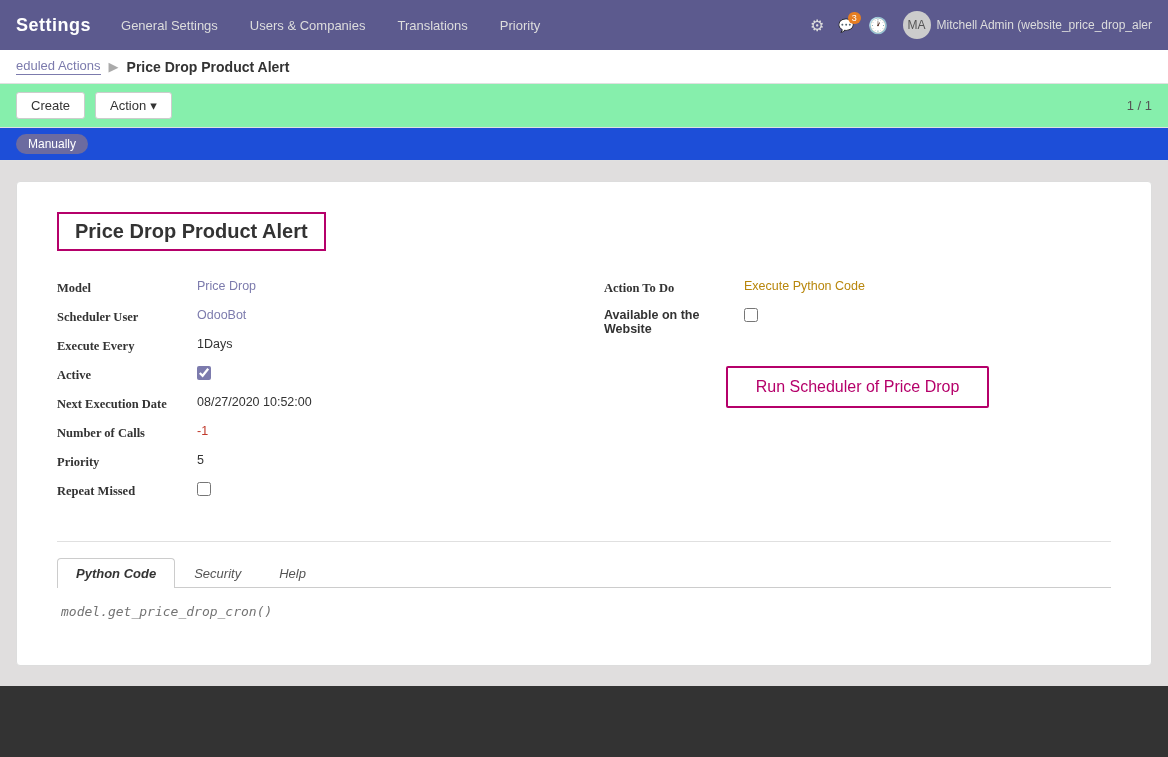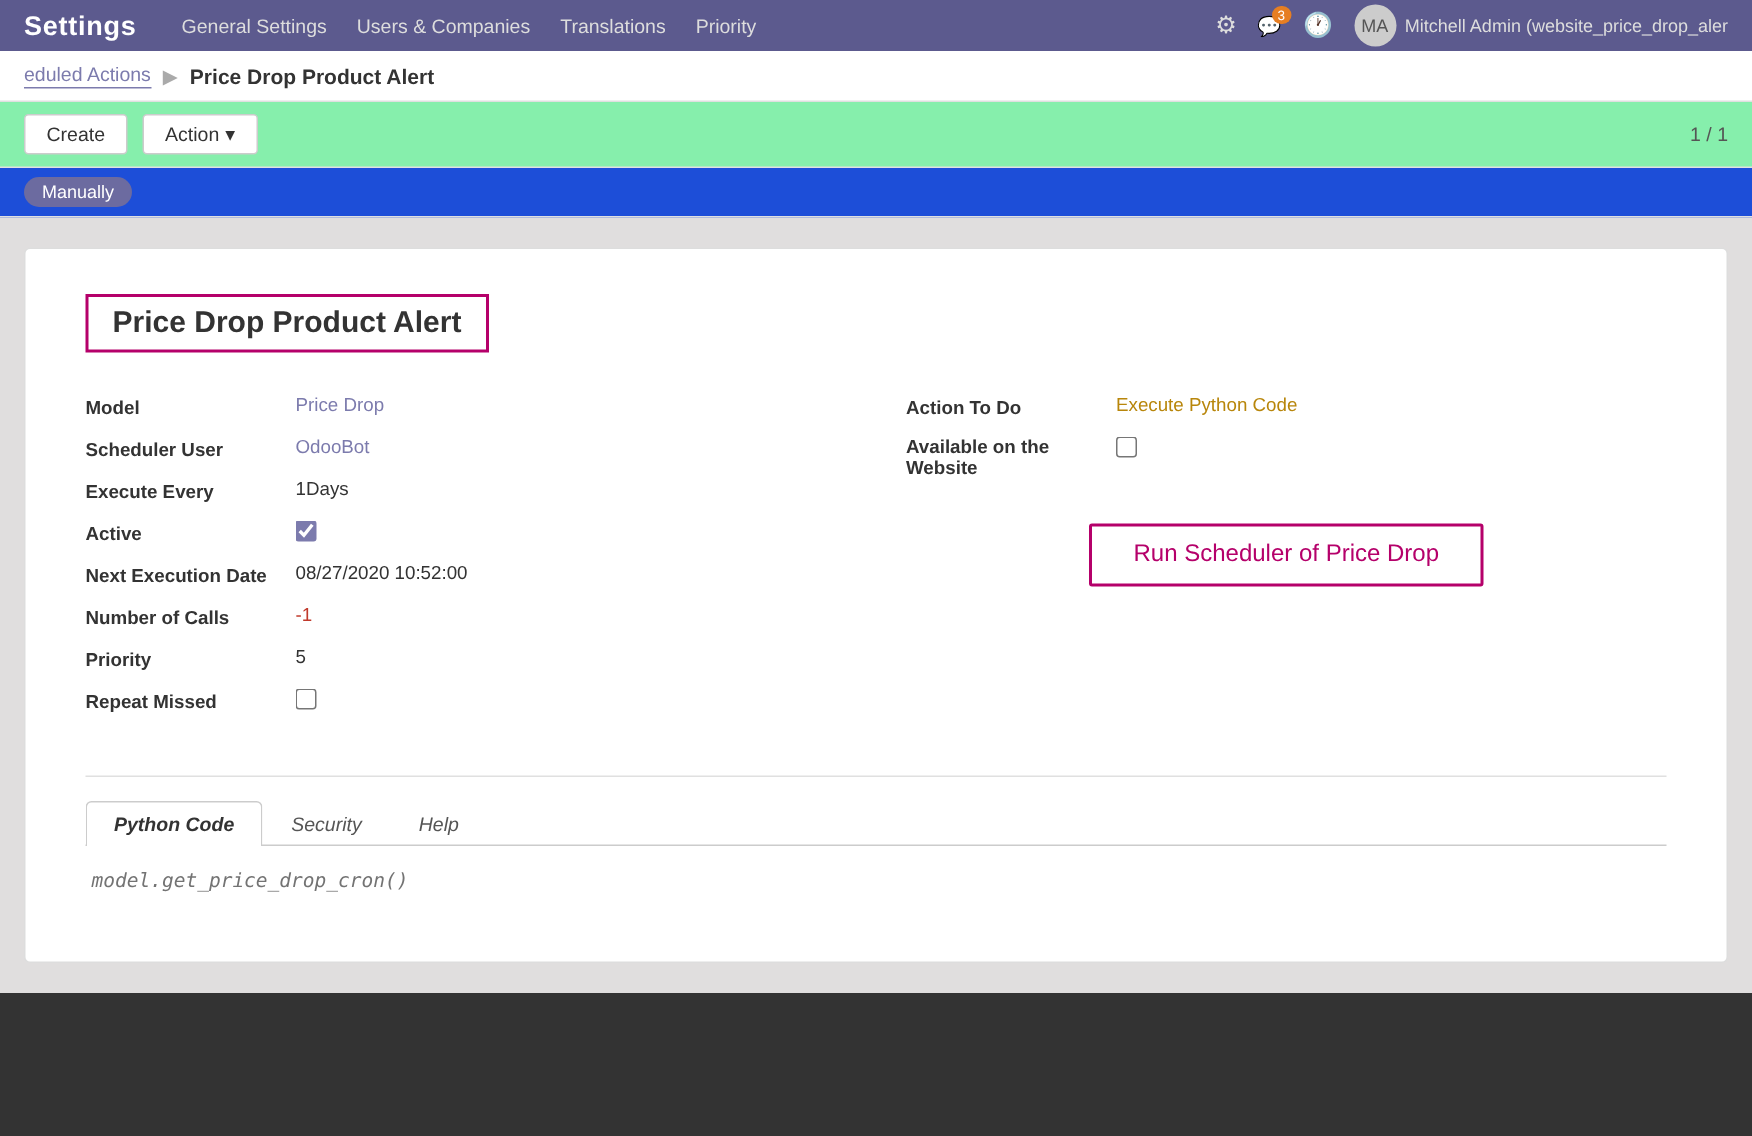--- a/index.html
+++ b/index.html
@@ -1,35 +1,35 @@
 <!DOCTYPE html>
 <html><head>
   <meta charset="utf-8">
   <style>
     * { box-sizing: border-box; margin: 0; padding: 0; }
     body { font-family: Arial, sans-serif; font-size: 13px; background: #e0dede; width: 1168px; min-height: 757px; }
 
     
     .topbar {
       background: #5c5a8e;
-      height: 34px;
+      height: 50px;
       display: flex;
       align-items: center;
       padding: 0 16px;
       gap: 24px;
     }
     .topbar-title {
       color: #fff;
       font-size: 18px;
       font-weight: bold;
       letter-spacing: 0.5px;
     }
     .topbar-nav {
       display: flex;
-      gap: 8px;
+      gap: 20px;
       flex: 1;
     }
     .topbar-nav-item {
       color: #ddd;
       font-size: 13px;
       cursor: pointer;
       padding: 4px 6px;
       border-radius: 3px;
     }
     .topbar-right {
@@ -177,20 +177,21 @@
       align-items: flex-start;
       margin-bottom: 12px;
     }
     .field-label {
       color: #333;
       font-weight: bold;
       font-size: 12.5px;
       width: 140px;
       min-width: 140px;
       padding-top: 2px;
+      font-family: Liberation Serif, serif;
     }
     .field-value {
       color: #333;
       font-size: 12.5px;
     }
     .field-value.link { color: #7c7bad; cursor: pointer; }
     .field-value.red { color: #c0392b; }
 
     .checkbox-input {
       width: 14px;

